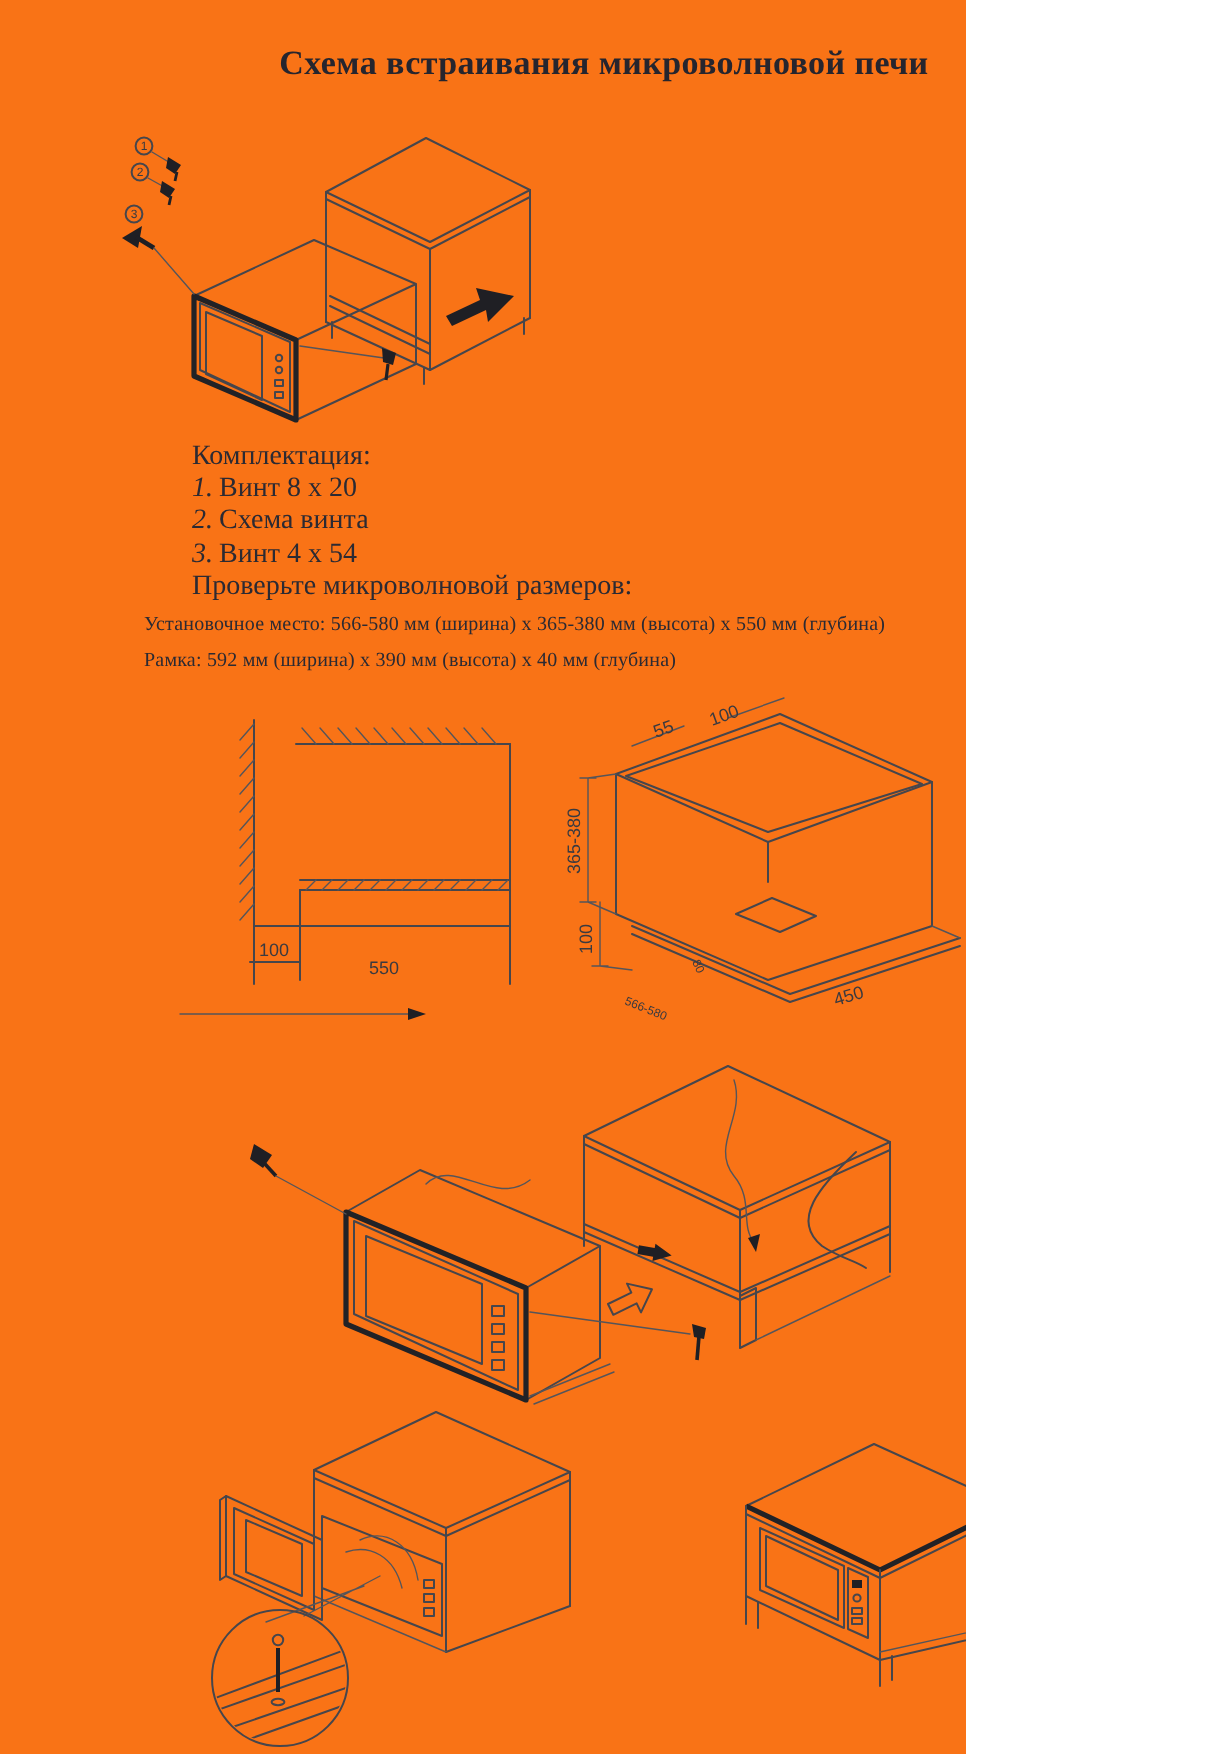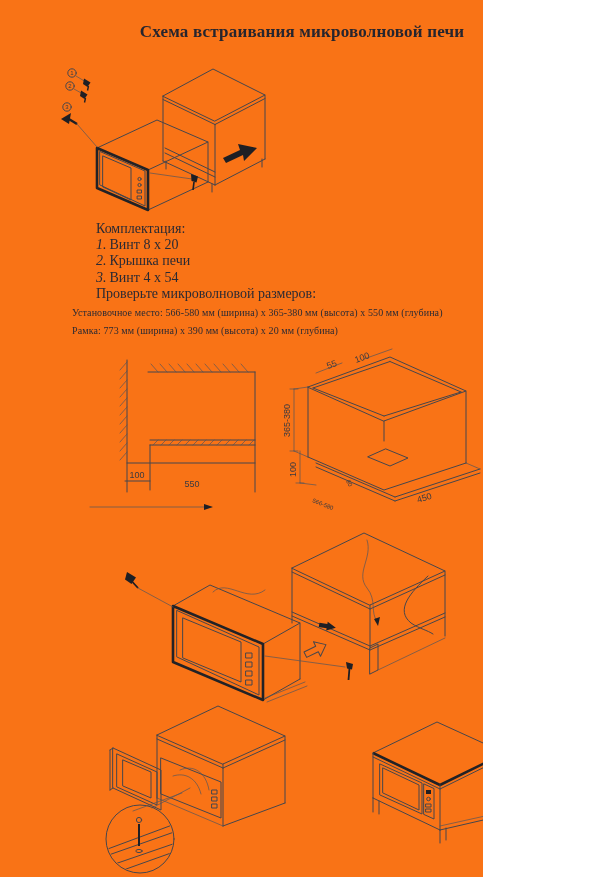--- a/index.html
+++ b/index.html
@@ -118,28 +118,28 @@
       <text class="callout-num" x="12" y="46.2">3</text>
       <path class="dark" d="M6,56 L16,50 L14,61 Z"></path>
       <path d="M13,55.5 L22,61" stroke="#1f1f24" stroke-width="2.4" fill="none"></path>
       <path class="thin" d="M22,61 L42,84"></path>
     </g>
   </svg>
 
   <div class="kit-block">
     <div>Комплектация:</div>
     <div class="kit-item"><span class="num">1.</span><span>Винт 8 х 20</span></div>
-    <div class="kit-item"><span class="num">2.</span><span>Крышка печи</span></div>
+    <div class="kit-item"><span class="num">2.</span><span>Схема винта</span></div>
     <div class="kit-item"><span class="num">3.</span><span>Винт 4 х 54</span></div>
     <div>Проверьте микроволновой размеров:</div>
   </div>
 
   <div class="dims-block">
     <div>Установочное место: 566-580 мм (ширина) x 365-380 мм (высота) x 550 мм (глубина)</div>
-    <div>Рамка: 773 мм (ширина) x 390 мм (высота) x 20 мм (глубина)</div>
+    <div>Рамка: 592 мм (ширина) x 390 мм (высота) x 40 мм (глубина)</div>
   </div>
 
   <svg style="left:85px; top:350px;" width="200" height="165" viewBox="0 0 200 165">
     <g>
       <path class="ln" d="M42,10 V142"></path>
       <path class="thin" d="M35,20 L42,12 M35,29 L42,21 M35,38 L42,30 M35,47 L42,39 M35,56 L42,48 M35,65 L42,57 M35,74 L42,66 M35,83 L42,75 M35,92 L42,84 M35,101 L42,93 M35,110 L42,102"></path>
     </g>
     <g>
       <path class="ln" d="M63,22 H170"></path>
       <path class="thin" d="M66,14 L73,22 M75,14 L82,22 M84,14 L91,22 M93,14 L100,22 M102,14 L109,22 M111,14 L118,22 M120,14 L127,22 M129,14 L136,22 M138,14 L145,22 M147,14 L154,22 M156,14 L163,22"></path>

